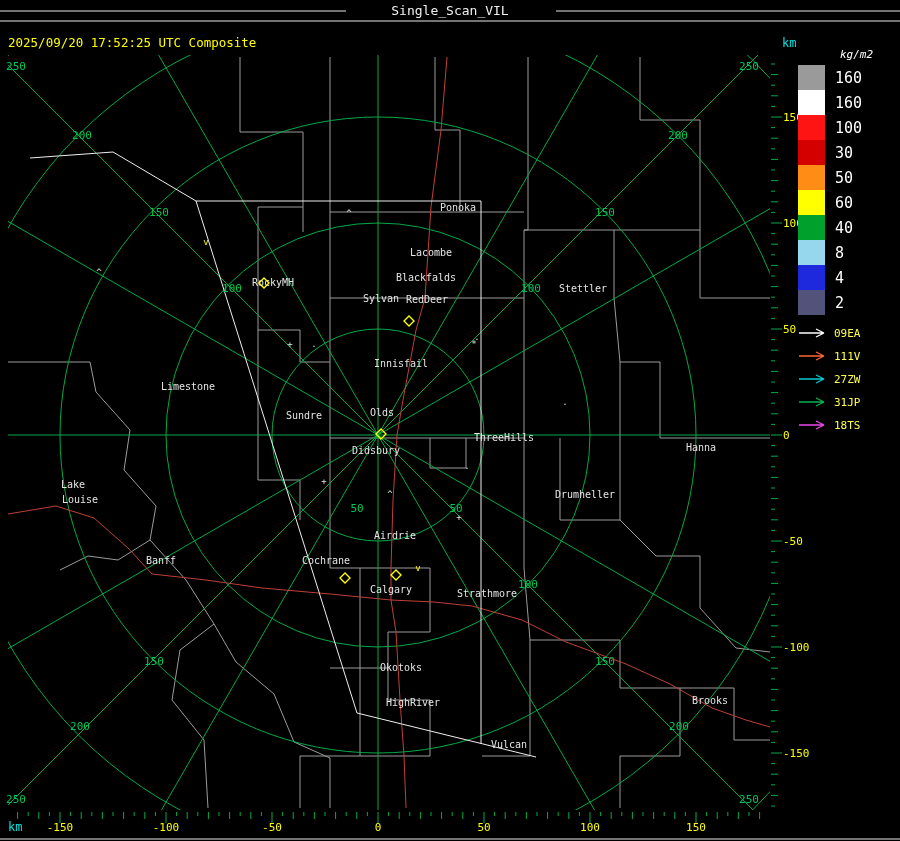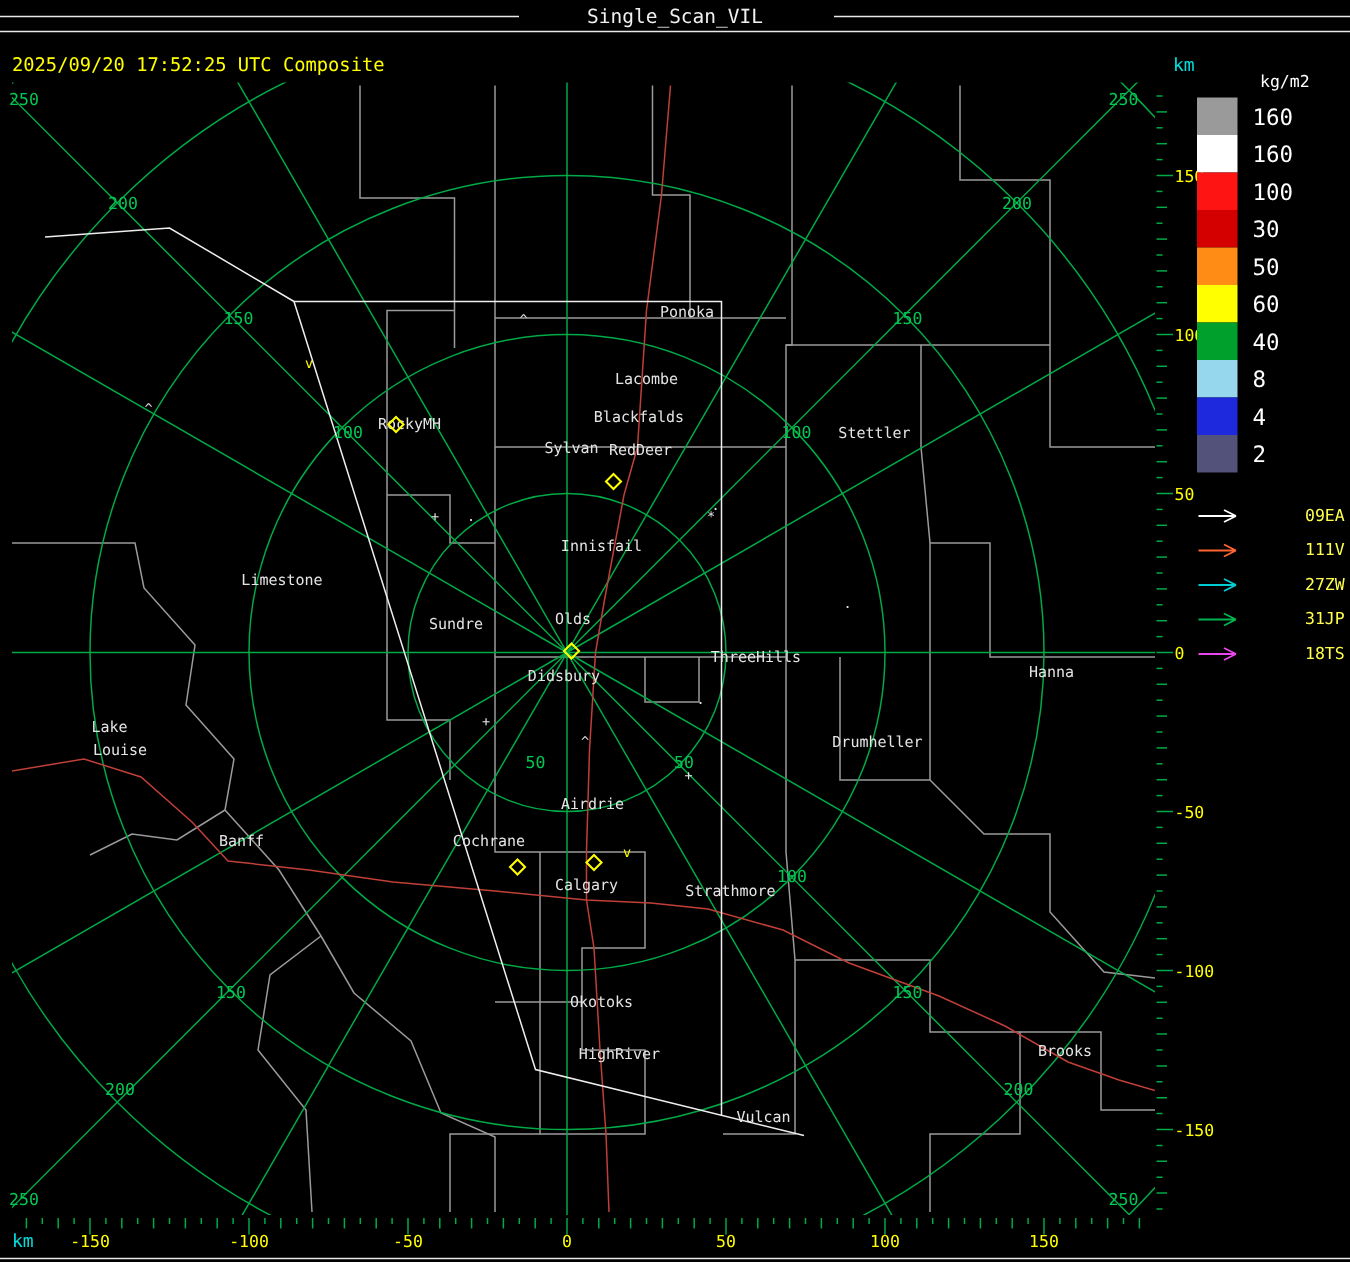--- a/index.html
+++ b/index.html
@@ -3,26 +3,26 @@
 <meta charset="utf-8">
 <style>
   html,body{margin:0;padding:0;}
   body{
     width:900px;height:841px;background:#000;overflow:hidden;position:relative;
     font-family:"DejaVu Sans Mono","Liberation Mono",monospace;
   }
   #map{position:absolute;left:0;top:0;}
   svg text{font-family:"DejaVu Sans Mono","Liberation Mono",monospace;}
   .legend{position:absolute;left:798px;top:48px;width:102px;color:#fff;}
-  .legend-title{font-size:11px;margin-left:42px;margin-bottom:4px;}
+  .legend-title{font-size:11px;margin-left:42px;margin-bottom:4px;font-style:italic;}
   .lg-row{display:flex;align-items:center;height:25px;}
   .swatch{width:27px;height:25px;display:inline-block;flex:0 0 27px;}
   .lg-label{font-size:15px;margin-left:10px;}
   #legend-stations{margin-top:12px;}
-  .st-row{display:flex;align-items:flex-end;height:23px;gap:36px;}
+  .st-row{display:flex;align-items:flex-start;height:23px;}
   .st-label{font-size:11px;color:#ffff4d;margin-left:2px;}
 </style>
 </head>
 <body>
 
 <svg id="map" width="900" height="841">
   <line x1="0" y1="11" x2="346" y2="11" stroke="#e8e8e8" stroke-width="1"></line>
   <line x1="556" y1="11" x2="900" y2="11" stroke="#e8e8e8" stroke-width="1"></line>
   <line x1="0" y1="21" x2="900" y2="21" stroke="#e8e8e8" stroke-width="1"></line>
   <line x1="0" y1="839" x2="900" y2="839" stroke="#e8e8e8" stroke-width="1"></line>

